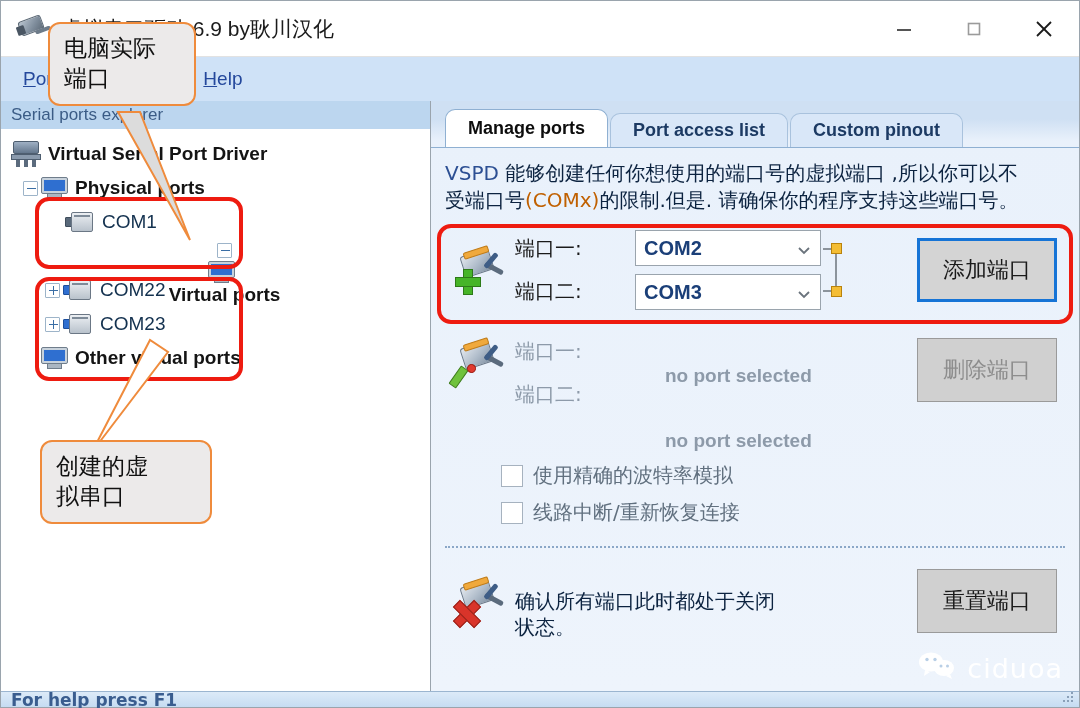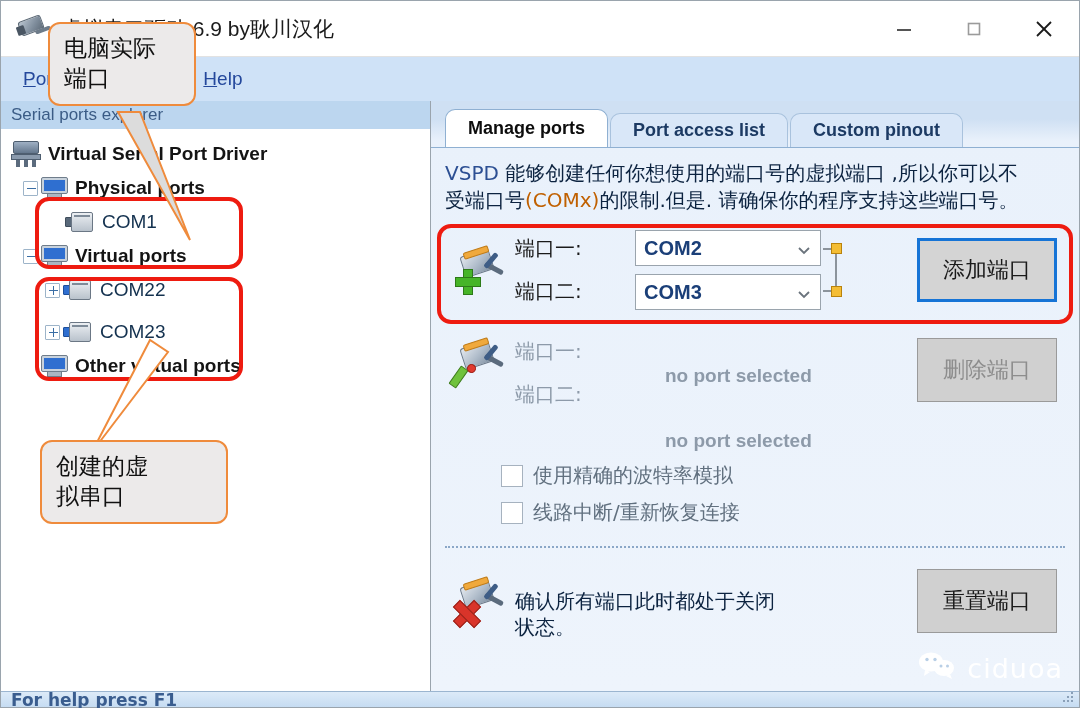--- a/index.html
+++ b/index.html
@@ -301,21 +301,21 @@
 
         <div class="tnode" style="padding-left:58px;">
           <span class="ticon conn">
               <span class="neck"></span>
               <span class="shell"></span>
               <span class="dots"></span>
             </span>
           <span class="tlabel port">COM1</span>
         </div>
 
-        <div class="tnode" style="padding-left:12px;">
+        <div class="tnode" style="padding-left:12px;flex-direction:column;">
           <span class="twist">
               <span class="twistbox"></span>
             </span>
           <span class="ticon mon">
               <span class="scr">
                 <i></i>
               </span>
               <span class="base"></span>
             </span>
           <span class="tlabel">Virtual ports</span>
@@ -326,21 +326,21 @@
               <span class="twistbox plus"></span>
             </span>
           <span class="ticon conn lit">
               <span class="neck"></span>
               <span class="shell"></span>
               <span class="dots"></span>
             </span>
           <span class="tlabel port">COM22</span>
         </div>
 
-        <div class="tnode" style="padding-left:34px;margin-top:8px;">
+        <div class="tnode" style="padding-left:34px;">
           <span class="twist">
               <span class="twistbox plus"></span>
             </span>
           <span class="ticon conn lit">
               <span class="neck"></span>
               <span class="shell"></span>
               <span class="dots"></span>
             </span>
           <span class="tlabel port">COM23</span>
         </div>
@@ -516,16 +516,16 @@
 <svg id="overlay">
   <polygon points="118,112 140,112 190,240" fill="#dcdcdc" stroke="#ef8b3c" stroke-width="2"></polygon>
   <polygon points="92,452 150,340 168,352" fill="#ffffff" stroke="#ef8b3c" stroke-width="2"></polygon>
 </svg>
 
 <div class="callout" style="left:48px; top:22px; width:148px;">
   <div>电脑实际</div>
   <div>端口</div>
 </div>
 
-<div class="callout" style="left:40px; top:440px; width:188px;">
+<div class="callout" style="left:40px; top:440px; width:172px;">
   <div>创建的虚</div>
   <div>拟串口</div>
 </div>
 
 </body></html>

